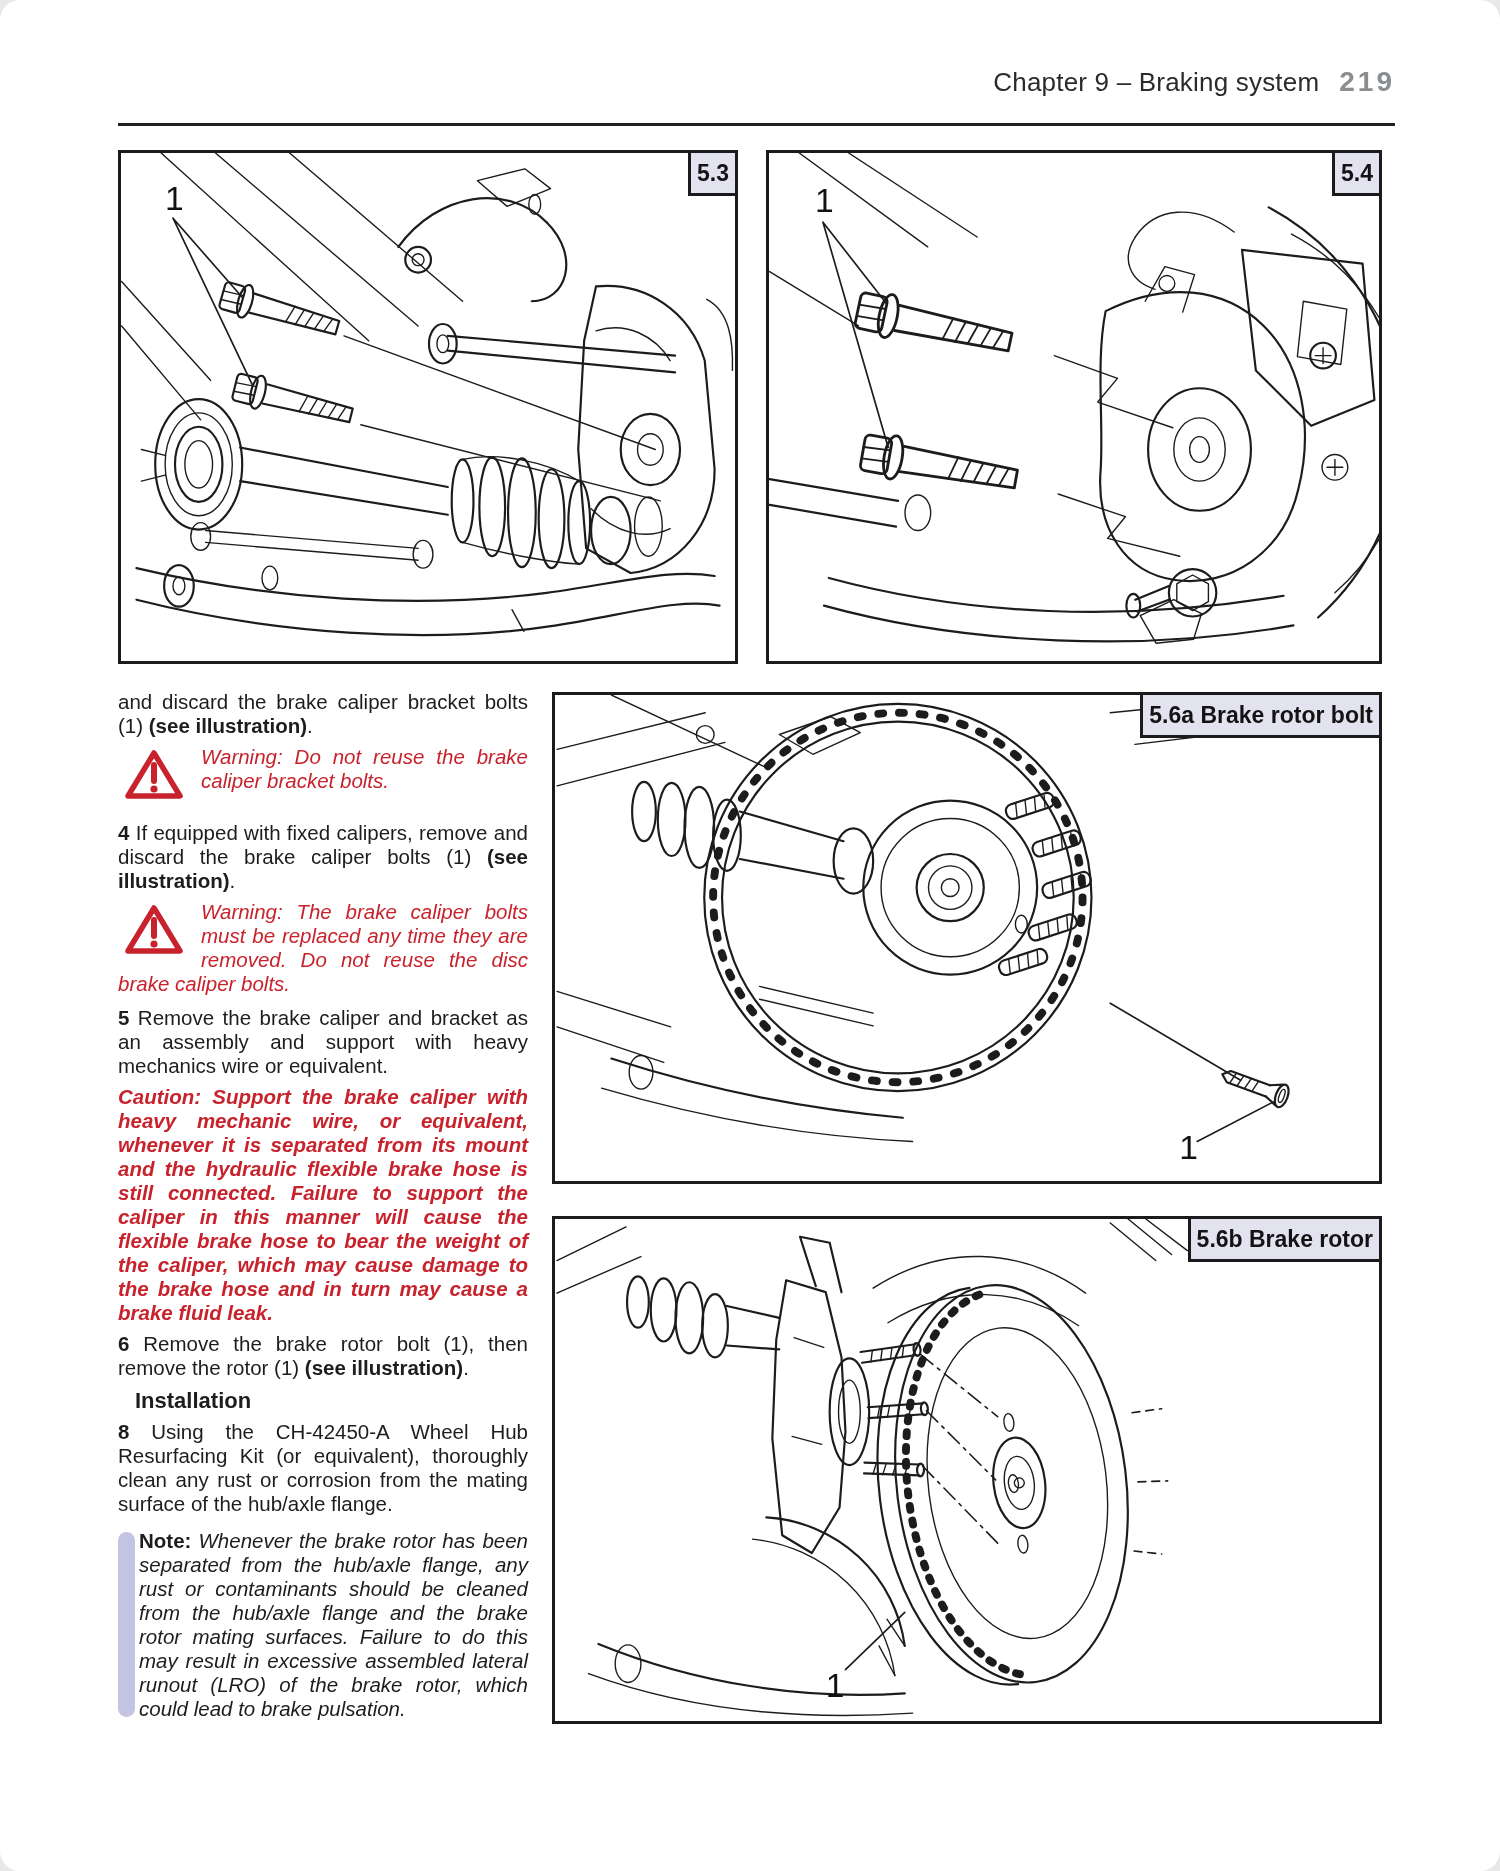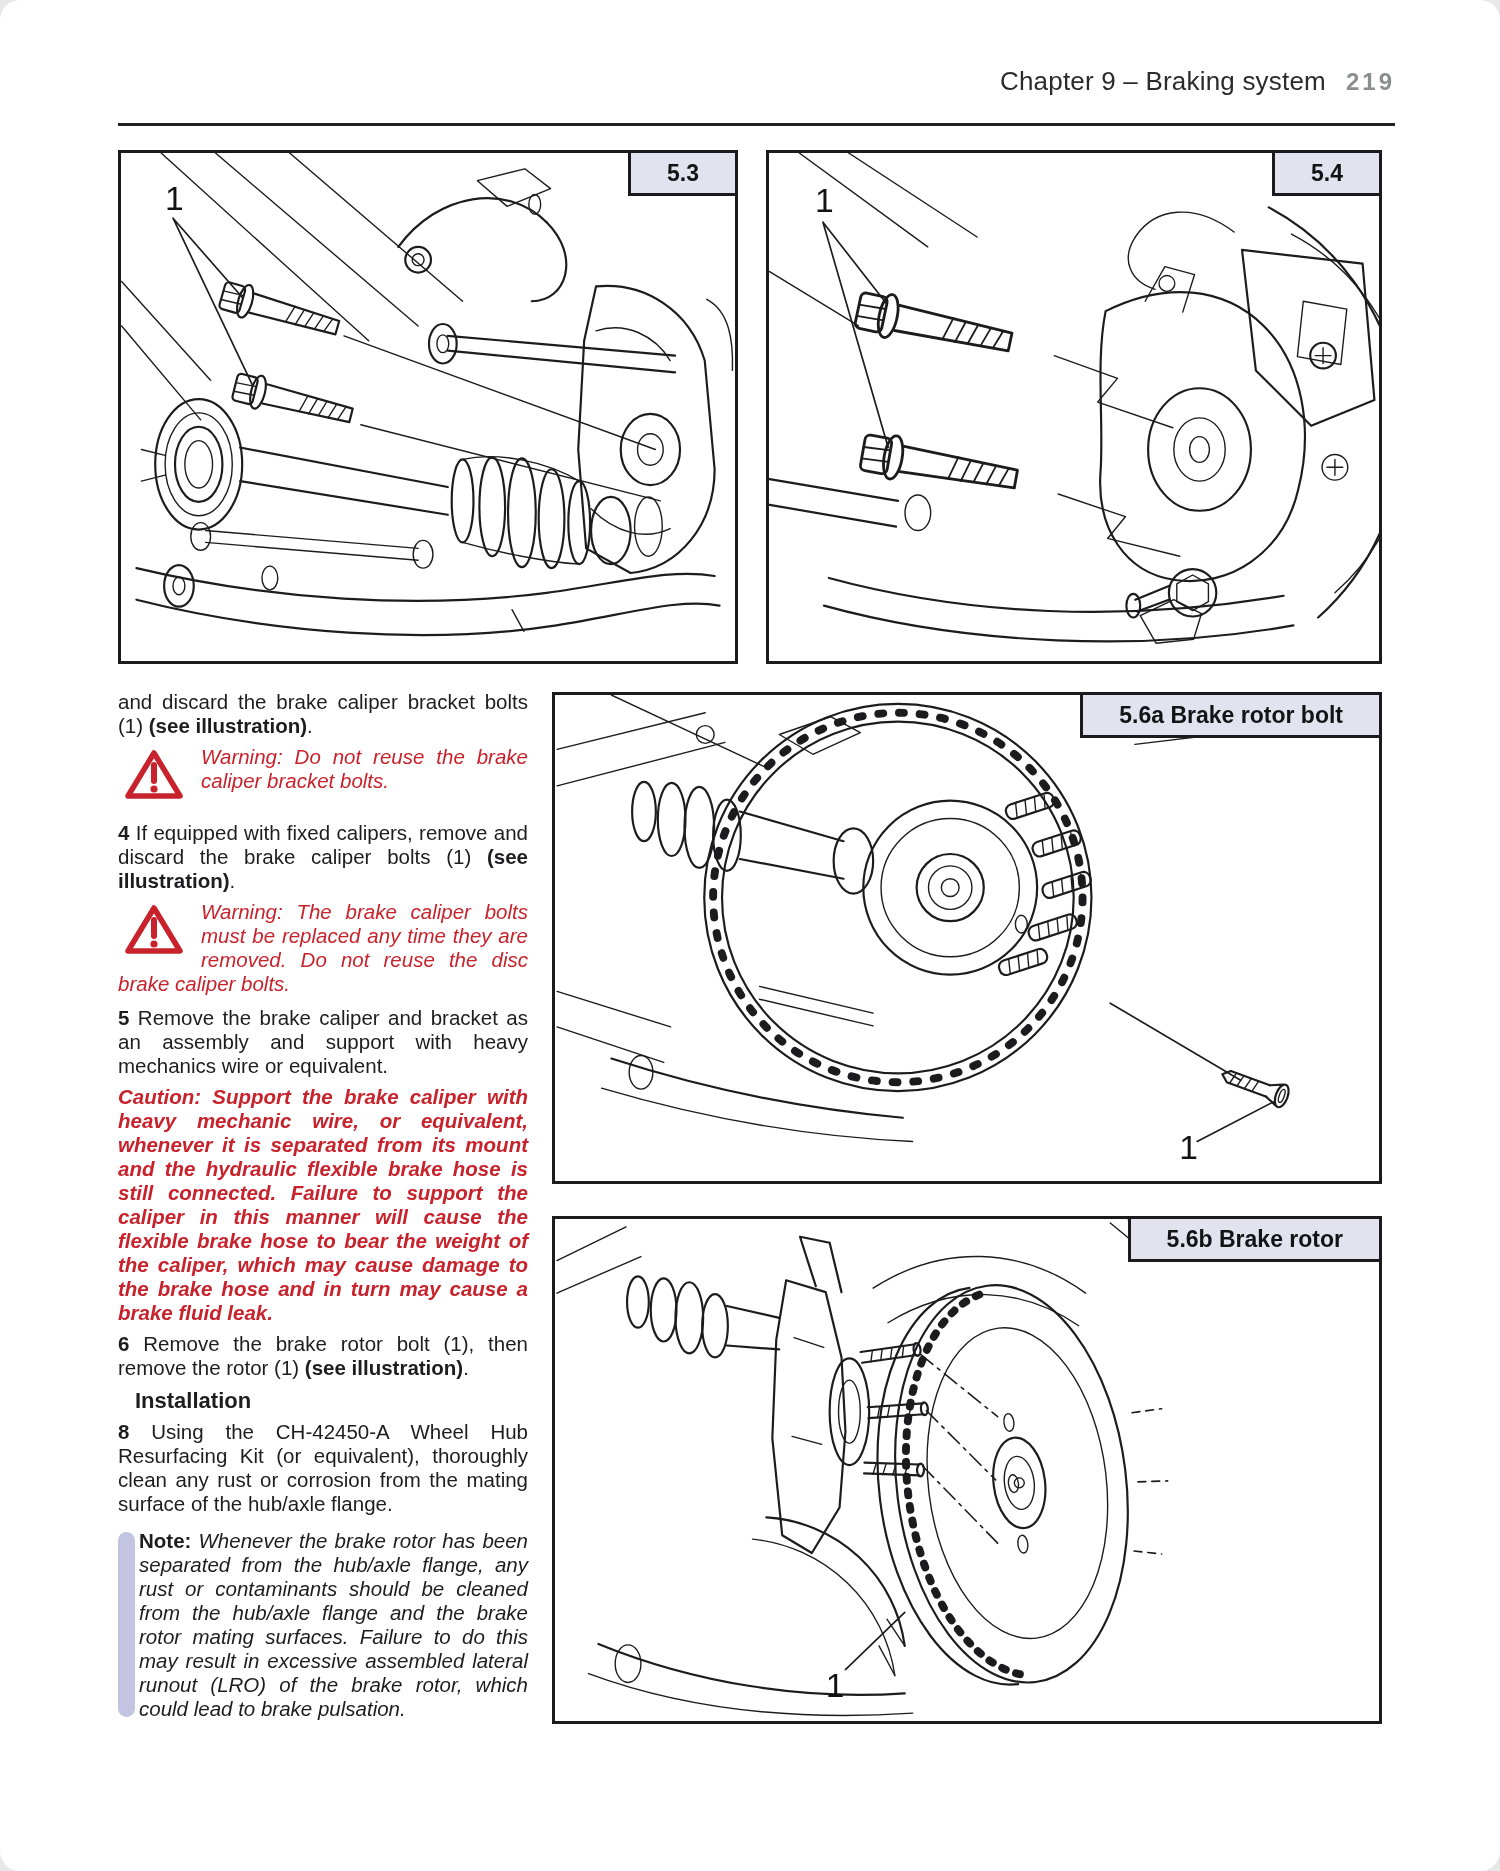--- a/index.html
+++ b/index.html
@@ -13,27 +13,27 @@
   *{box-sizing:border-box}
   html,body{margin:0;padding:0;background:#e8e8e8}
   .page{
     position:relative;width:1500px;height:1871px;margin:0 auto;
     background:#ffffff;overflow:hidden;
     font-family:"Liberation Sans","DejaVu Sans",sans-serif;color:var(--ink);border-radius:20px;
   }
   
   .page-header{position:absolute;top:66px;right:105px;display:flex;align-items:baseline;gap:20px}
   .chapter-title{font-size:26px;color:#2b2b2d;letter-spacing:.2px}
-  .page-num{font-size:24px;font-weight:700;color:var(--gray);letter-spacing:3px}
+  .page-num{font-size:28px;font-weight:700;color:var(--gray);letter-spacing:3px}
   .header-rule{position:absolute;left:118px;top:123px;width:1277px;height:2.5px;background:#212123}
   
   .fig{position:absolute;border:3px solid #1b1b1d;background:#fff}
   .fig-label{
     position:absolute;top:-3px;right:-3px;border:3px solid #1b1b1d;background:var(--lav);
-    font-weight:700;font-size:23px;line-height:1.15;padding:7px 36px;color:#131315;white-space:nowrap;
+    font-weight:700;font-size:23px;line-height:1.15;padding:7px 6px;color:#131315;white-space:nowrap;
   }
   .art{position:absolute;left:0;top:0;width:100%;height:100%}
   .art path,.art line,.art circle,.art ellipse,.art rect,.art polyline,.art polygon{
     fill:none;stroke:var(--line);stroke-width:2.2;stroke-linecap:round;stroke-linejoin:round}
   .art .thin{stroke-width:1.4}
   .art .med{stroke-width:1.7}
   .art .rim{stroke-width:8;stroke-dasharray:5 16}
   .art .rimb{stroke-width:8;stroke-dasharray:4 11}
   .art .dashdot{stroke-width:1.6;stroke-dasharray:16 6 3 6}
   .art .dsh{stroke-width:1.6;stroke-dasharray:8 6}

